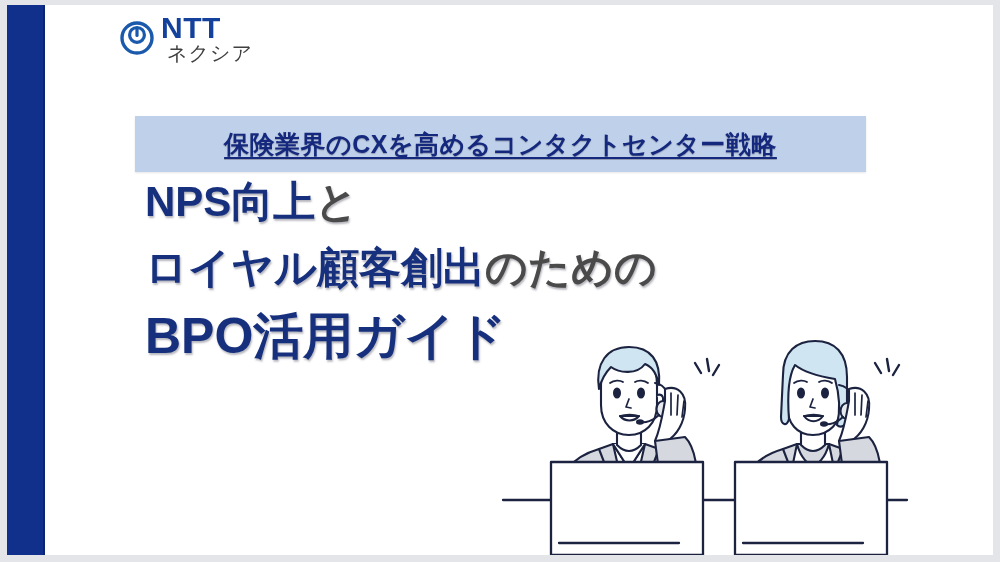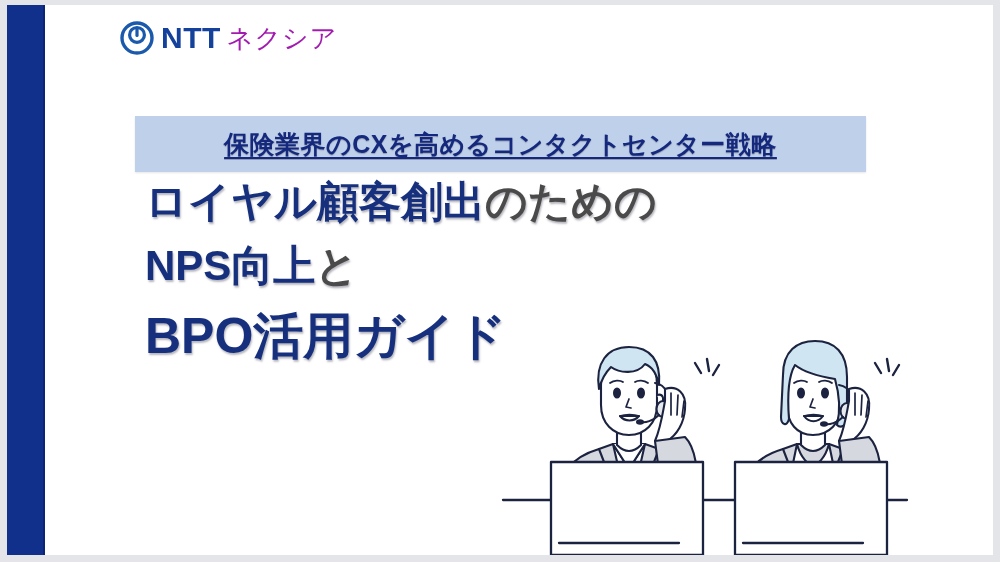--- a/index.html
+++ b/index.html
@@ -61,34 +61,35 @@
     align-items: center;
     height: 42px;
   }
   .logo-mark {
     width: 36px;
     height: 36px;
     display: block;
   }
   .logo-text {
     display: flex;
-    align-items: center;
+    align-items: flex-start;
     margin-left: 6px;
+    flex-direction: column;
   }
   .logo-ntt {
     font-size: 30px;
     font-weight: bold;
     color: #14419b;
     letter-spacing: 0.5px;
     line-height: 1;
   }
   .logo-nexia {
-    font-size: 26px;
+    font-size: 20px;
     font-weight: normal;
-    color: #a21caf;
+    color: #404040;
     margin-left: 6px;
     letter-spacing: 1px;
     line-height: 1;
   }
 
   
   .banner {
     position: absolute;
     left: 128px;
     top: 111px;
@@ -170,25 +171,25 @@
         <span class="logo-ntt">NTT</span>
         <span class="logo-nexia">ネクシア</span>
       </span>
     </div>
 
     <div class="banner">
       <span class="banner-text">保険業界のCXを高めるコンタクトセンター戦略</span>
     </div>
 
     <div class="headline">
+      <div class="hl-line hl-1">
+        <span class="navy">NPS向上</span><span class="gray">と</span>
+      </div>
       <div class="hl-line hl-2">
         <span class="navy">ロイヤル顧客創出</span><span class="gray">のための</span>
-      </div>
-      <div class="hl-line hl-1">
-        <span class="navy">NPS向上</span><span class="gray">と</span>
       </div>
       <div class="hl-line hl-3">
         <span class="hl-3-wrap">
           <span class="hl-highlight"></span>
           <span class="navy">BPO活用ガイド</span>
         </span>
       </div>
     </div>
 
     <div class="illustration">

